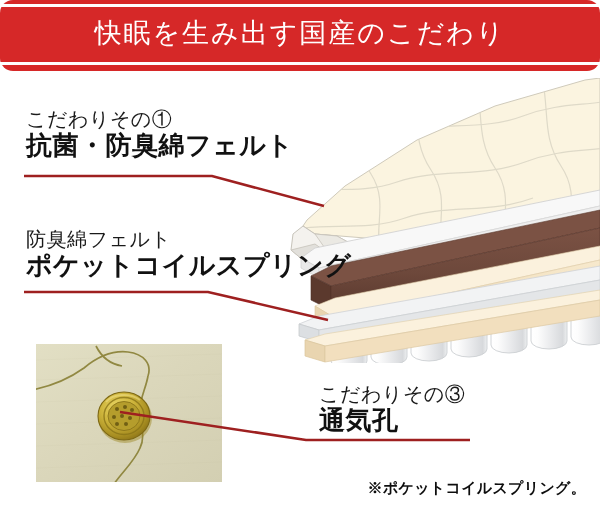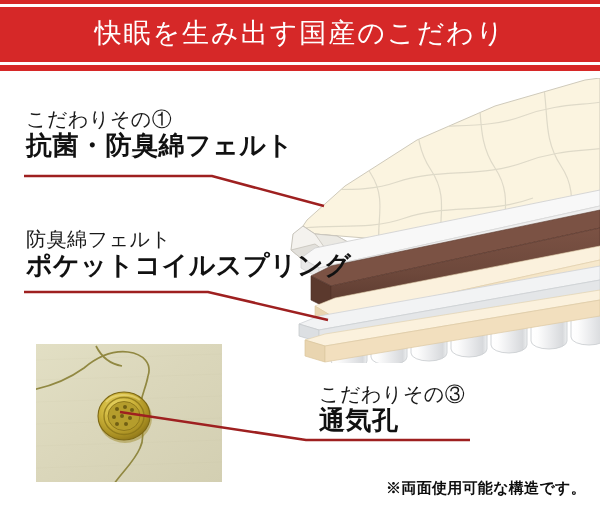--- a/index.html
+++ b/index.html
@@ -19,20 +19,21 @@
   }
 
   
   #banner {
     position: absolute;
     left: 0;
     top: 0;
     width: 600px;
     height: 71px;
     background: #d62828;
+    border-radius: 13px;
   }
   #banner-line-top {
     position: absolute;
     left: 0;
     top: 4px;
     width: 600px;
     height: 3px;
     background: #ffffff;
   }
   #banner-line-bottom {
@@ -339,15 +340,15 @@
   <div class="callout" id="callout-3">
     <div class="kodawari">こだわりその③</div>
     <div class="headline">通気孔</div>
   </div>
   <div class="leader" style="left:120px; top:412px; width:350px; height:36px;">
     <svg width="350" height="36" viewBox="0 0 350 36" xmlns="http://www.w3.org/2000/svg">
       <path d="M350,28 L186,28 L0,0" fill="none" stroke="#9e2020" stroke-width="2.6" stroke-linejoin="miter"></path>
     </svg>
   </div>
 
-  <div id="footnote">※両面使用可能な構造です。</div>
+  <div id="footnote">※ポケットコイルスプリング。</div>
 
 </div>
 
 </body></html>

